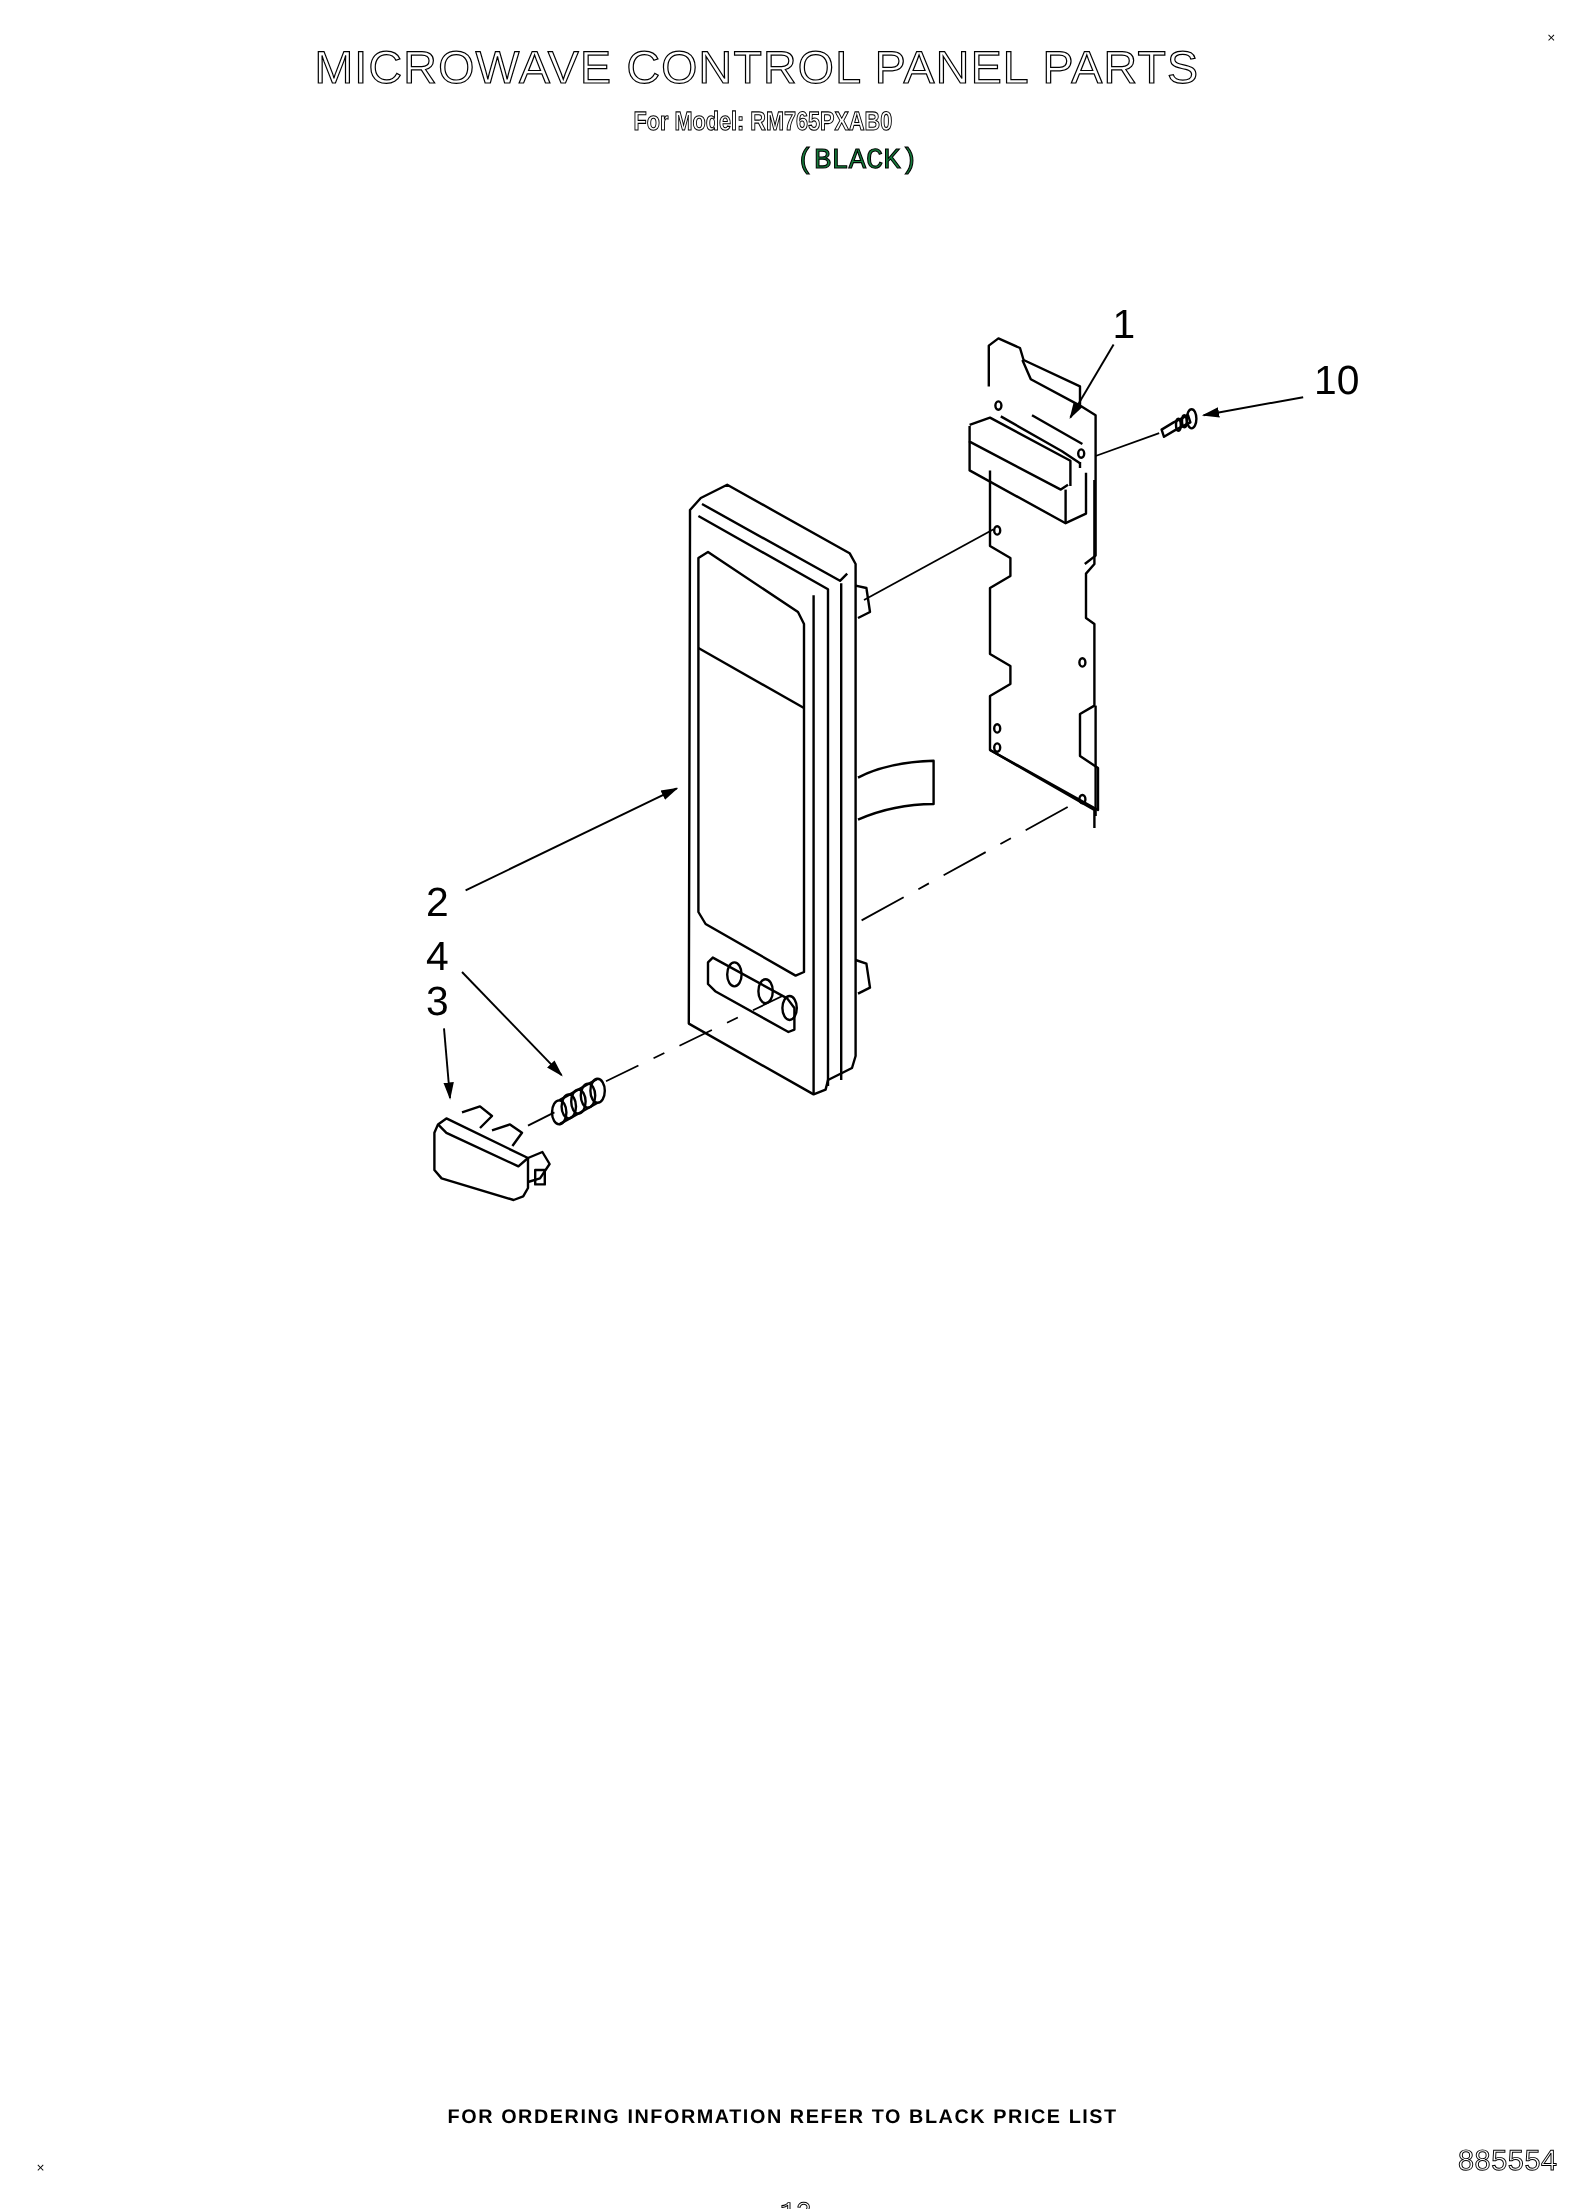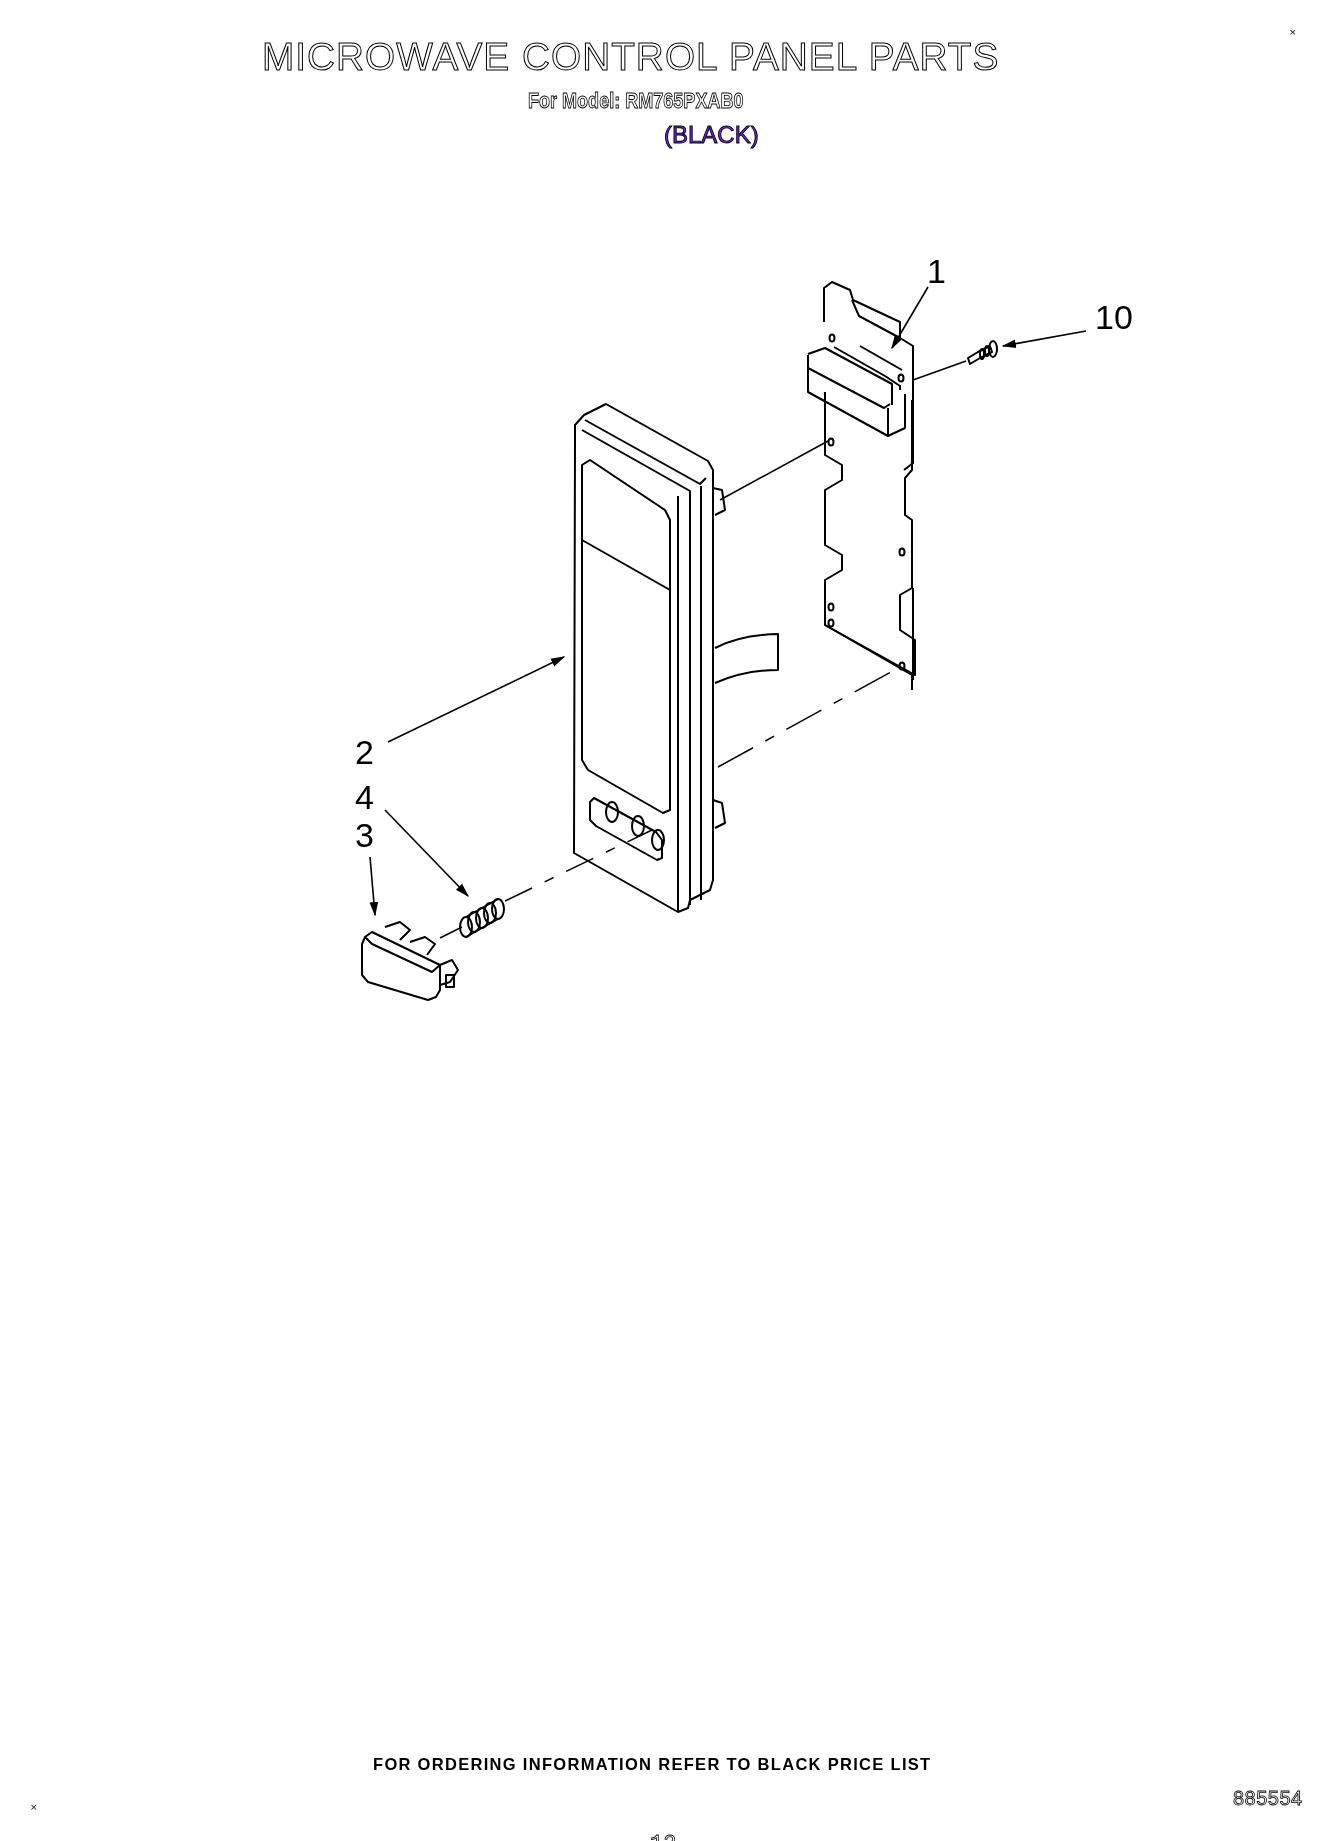--- a/index.html
+++ b/index.html
@@ -11,39 +11,39 @@
     transform: scaleX(1.02); transform-origin: left;
   }
   .subtitle {
     position: absolute; left: 528px; top: 88px;
     font-family: "Liberation Sans Narrow", "Liberation Sans", sans-serif; font-size: 22px;
     color: #fff; -webkit-text-stroke: 0.9px #000; white-space: nowrap; font-weight: bold;
     transform: scaleX(0.82); transform-origin: left;
   }
   .color-note {
     position: absolute; left: 664px; top: 121px;
-    font-family: Liberation Sans, sans-serif; font-size: 24px;
-    color: #6d28d9; -webkit-text-stroke: 0.9px #000; white-space: nowrap;
+    font-family: Liberation Mono, monospace; font-size: 24px;
+    color: #15803d; -webkit-text-stroke: 0.9px #000; white-space: nowrap;
   }
   .diagram { position: absolute; left: 0; top: 0; width: 1325px; height: 1841px; }
   .callout {
     position: absolute; font-family: "Liberation Sans", sans-serif; font-size: 34px; color: #000; line-height: 1;
   }
   .footer-note {
     position: absolute; left: 373px; top: 1755px; font-size: 16.5px; font-weight: bold;
     letter-spacing: 1.3px; white-space: nowrap; font-family: "Liberation Sans", sans-serif;
   }
   .page-num {
     position: absolute; left: 650px; top: 1784px; font-size: 22px; color: #fff; -webkit-text-stroke: 0.8px #000;
     font-family: Liberation Mono, monospace;
     margin-top: 48px;
   }
   .doc-num {
-    position: absolute; left: 1215px; top: 1787px; font-size: 20px; color: #fff; -webkit-text-stroke: 0.8px #000;
-    font-family: "Liberation Sans", sans-serif; letter-spacing: 0.5px; margin-left: 18px;
+    position: absolute; left: 1215px; top: 1787px; font-size: 24px; color: #fff; -webkit-text-stroke: 0.8px #000;
+    font-family: "Liberation Sans", sans-serif; letter-spacing: 0.5px;
   }
   .mark { position: absolute; font-size: 9px; line-height: 1; font-family: "DejaVu Sans", sans-serif; }
 </style>
 </head>
 <body>
 
 <div>
 
   <div class="title">MICROWAVE CONTROL PANEL PARTS</div>
   <div class="subtitle">For Model: RM765PXAB0</div>

